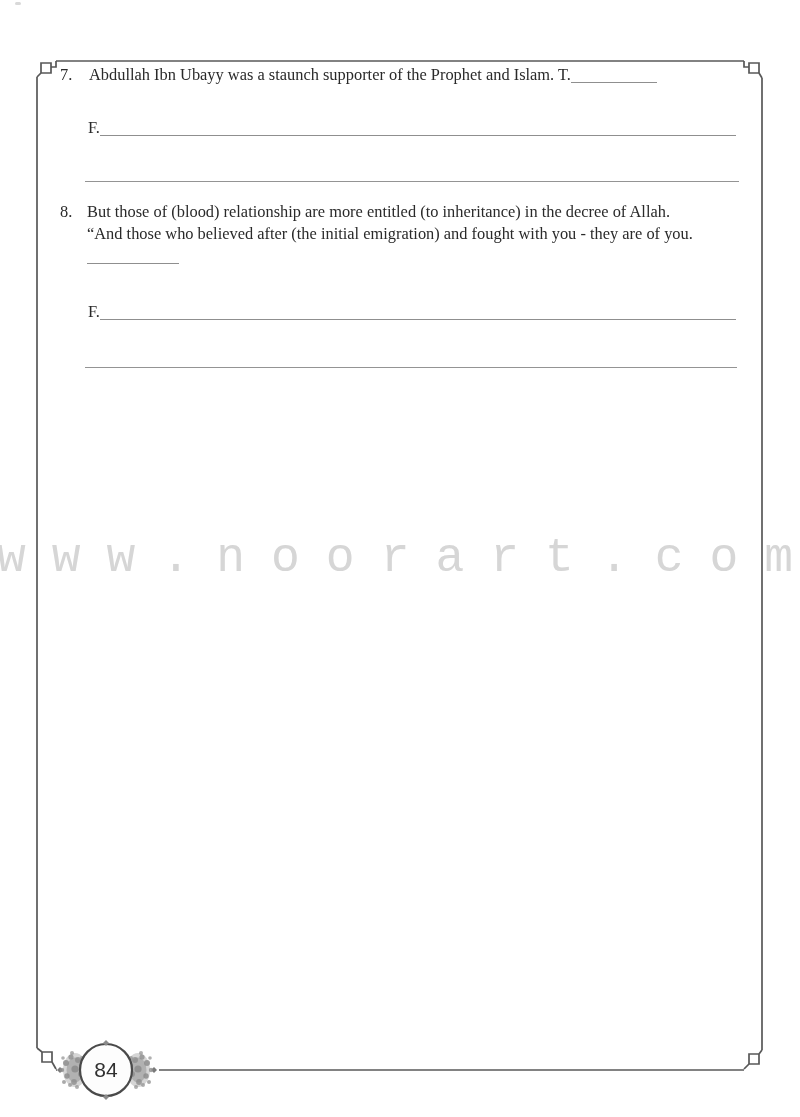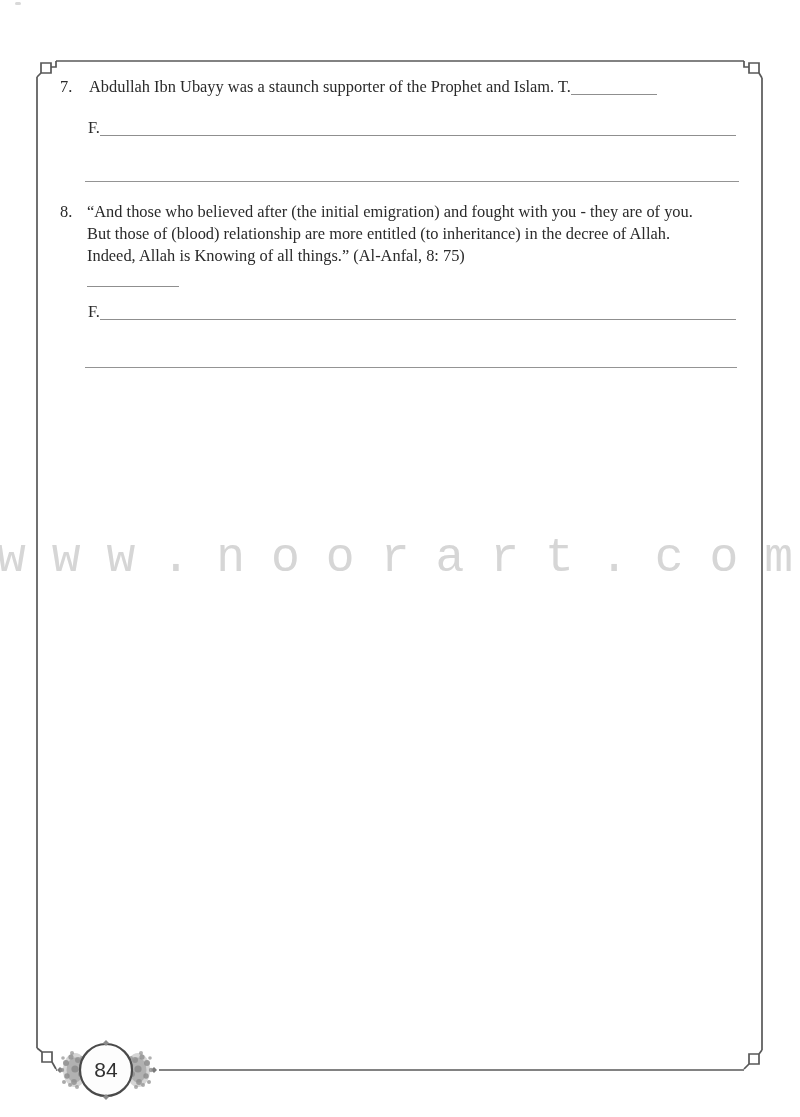--- a/index.html
+++ b/index.html
@@ -48,21 +48,21 @@
   }
   
   .qtext {
     font-size: 16.4px;
     line-height: 22.2px;
     color: #2a2a2a;
   }
   .q7 {
     position: absolute;
     left: 60px;
-    top: 76px;
+    top: 64px;
     white-space: nowrap;
   }
   .qnum {
     display: inline-block;
     width: 29px;
   }
   .blank {
     display: inline-block;
     border-bottom: 1.2px solid #8f8f8f;
     position: relative;
@@ -207,23 +207,22 @@
 
 <div class="frow1 qtext">
   <span>F.</span><span class="blank blank-f"></span>
 </div>
 
 <div class="ansline ansline1"></div>
 
 <div class="q8 qtext">
   <span class="qnum8">8.</span>
   <div class="verse-lines">
+    <div class="q8line">But those of (blood) relationship are more entitled (to inheritance) in the decree of Allah.</div>
     <div class="q8line">“And those who believed after (the initial emigration) and fought with you - they are of you.</div>
-    <div class="q8line">But those of (blood) relationship are more entitled (to inheritance) in the decree of Allah.</div>
-    <div class="q8line">Indeed, Allah is Knowing of all things.” (Al-Anfal, 8: 75)</div>
     <div class="q8line"><span class="blank blank-t8"></span></div>
   </div>
 </div>
 
 <div class="frow2 qtext">
   <span>F.</span><span class="blank blank-f"></span>
 </div>
 
 <div class="ansline ansline2"></div>
 

